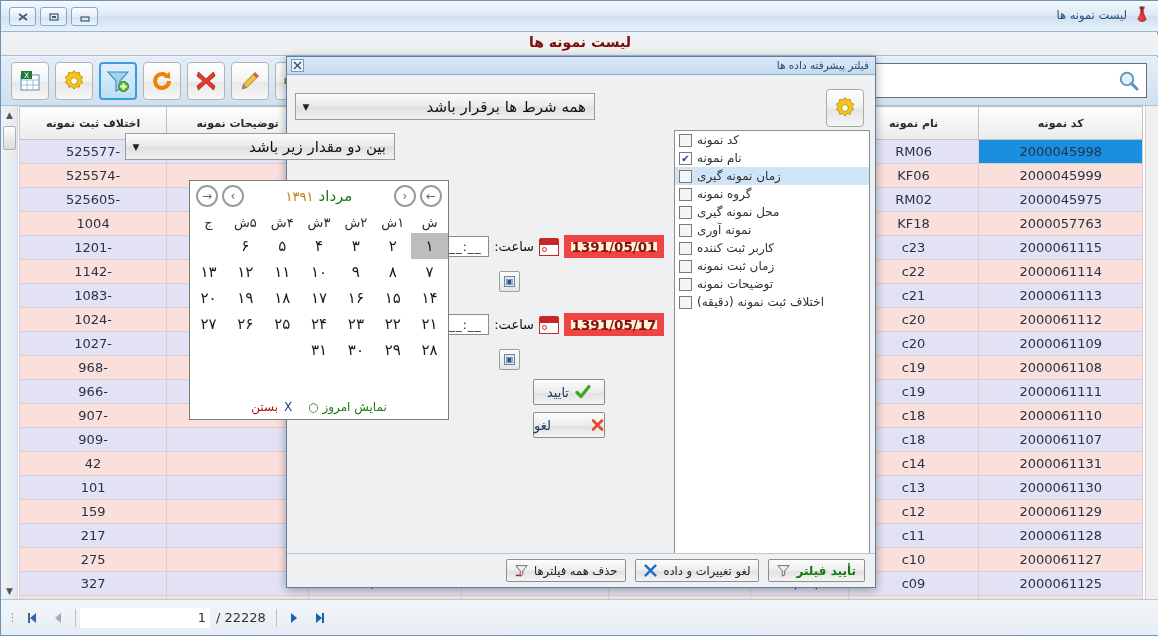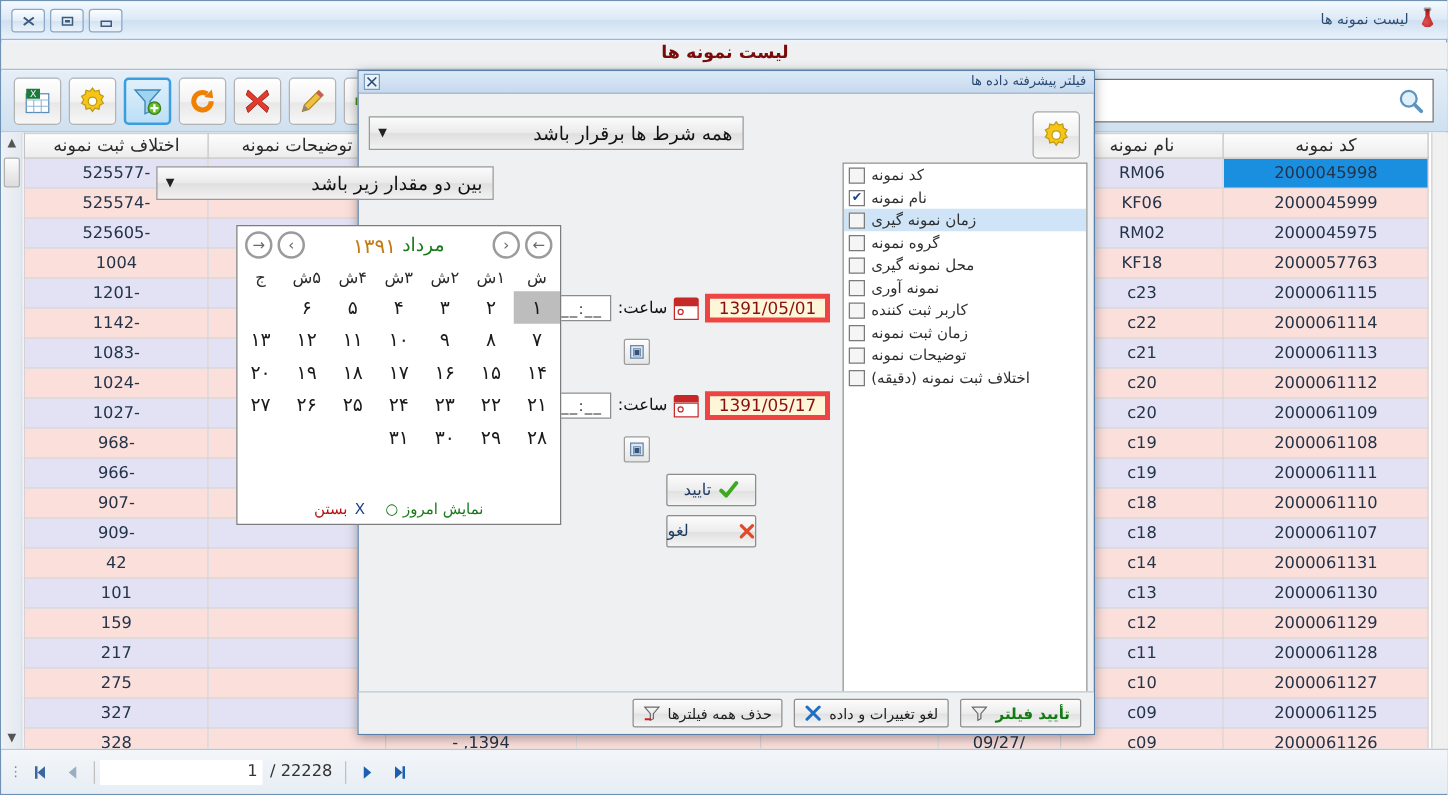--- a/index.html
+++ b/index.html
@@ -91,22 +91,22 @@
     border-right:1px solid #cfd8e2;
   }
   .sarrow{ position:absolute;left:3px;width:11px;height:11px;display:flex;align-items:center;justify-content:center;font-size:9px;color:#555; }
   .sthumb{ position:absolute;left:2px;top:20px;width:13px;height:24px;
     background:linear-gradient(180deg,#fdfdfd,#dcdcdc); border:1px solid #b0b0b0;border-radius:2px; }
   table.dg{
     position:absolute; left:18px; top:0; width:1124px;
     border-collapse:collapse; table-layout:fixed; font-size:13px; direction:rtl;
   }
   table.dg th{
-    height:20px; background:linear-gradient(180deg,#fdfdfd 0%,#ececec 100%);
-    border:1px solid #c2c2c2; font-size:14px; color:#2a2a2a; font-weight:normal;
+    height:33px; background:linear-gradient(180deg,#fdfdfd 0%,#ececec 100%);
+    border:1px solid #c2c2c2; font-size:11px; color:#2a2a2a; font-weight:bold;
     text-align:center; white-space:nowrap; overflow:hidden;
   }
   table.dg td{
     height:24px; border:1px solid #d7cfd2; text-align:center; color:#23344a;
     white-space:nowrap; overflow:hidden;
   }
   tr.odd td{ background:#e2e2f4; }
   tr.even td{ background:#fbdfdb; }
   td.selcell{ background:#1a8fe0 !important; color:#fff; }
   .col-code{ width:150px; } .col-name{ width:120px; }
@@ -184,22 +184,22 @@
   .cbx{
     width:13px;height:13px;border:1px solid #7a7a7a;background:#f5f5f5;
     display:flex;align-items:center;justify-content:center;font-size:10px;color:#1a3f8c;
   }
   .cbx.on{ background:#fff; }
 
   .daterow{ position:absolute; display:flex; align-items:center; gap:5px; direction:rtl; }
   #daterow1{ right:211px; top:160px; }
   #daterow2{ right:211px; top:238px; }
   .dtfield{
-    width:100px;height:23px; background:#fdf6d8; border:4px solid #ef4444;
-    color:#8a1010; font-weight:normal; font-size:13.5px;
+    width:100px;height:23px; background:#fdf6d8; border:7px solid #ef4444;
+    color:#8a1010; font-weight:bold; font-size:13.5px;
     display:flex;align-items:center;justify-content:center;
   }
   .calicon{ width:20px;height:18px;position:relative; }
   .calicon .top{position:absolute;left:0;top:0;width:20px;height:6px;background:#c62828;border-radius:2px 2px 0 0;}
   .calicon .body{position:absolute;left:0;top:6px;width:20px;height:12px;background:#fff;border:1px solid #c62828;}
   .calicon .dot{position:absolute;left:3px;top:9px;width:5px;height:5px;border:1px solid #c62828;border-radius:50%;}
   .hourlbl{ font-size:13px;color:#111; }
   .hourbox{
     width:48px;height:21px;border:1px solid #8c8c8c;background:#fff;
     font-size:12px;color:#333;display:flex;align-items:center;justify-content:center;letter-spacing:1px;
@@ -243,21 +243,21 @@
     height:30px; display:flex; align-items:center; justify-content:center; position:relative;
   }
   .cal-nav{
     position:absolute; top:4px; width:22px;height:22px;border-radius:50%;
     border:2px solid #9b9b9b; display:flex;align-items:center;justify-content:center;
     font-size:12px; color:#6a6a6a;
   }
   #cal-first{ right:6px; } #cal-prev{ right:32px; }
   #cal-next{ left:32px; }  #cal-last{ left:6px; }
   .cal-mon{ font-size:15px; color:#1a7a1a; margin-left:5px; }
-  .cal-yr{ font-size:16px; color:#c07a12; }
+  .cal-yr{ font-size:13px; color:#c07a12; }
   table.calg{ width:100%; border-collapse:collapse; direction:rtl; }
   table.calg th{
     font-size:13px; color:#2b2b2b; font-weight:normal; height:22px; text-align:center;
   }
   table.calg td{
     font-size:15px; color:#1a1a1a; height:26px; text-align:center; width:14.28%;
   }
   td.today{ background:#bdbdbd; }
   .cal-foot{
     position:absolute; left:0; bottom:3px; width:100%; height:18px;

